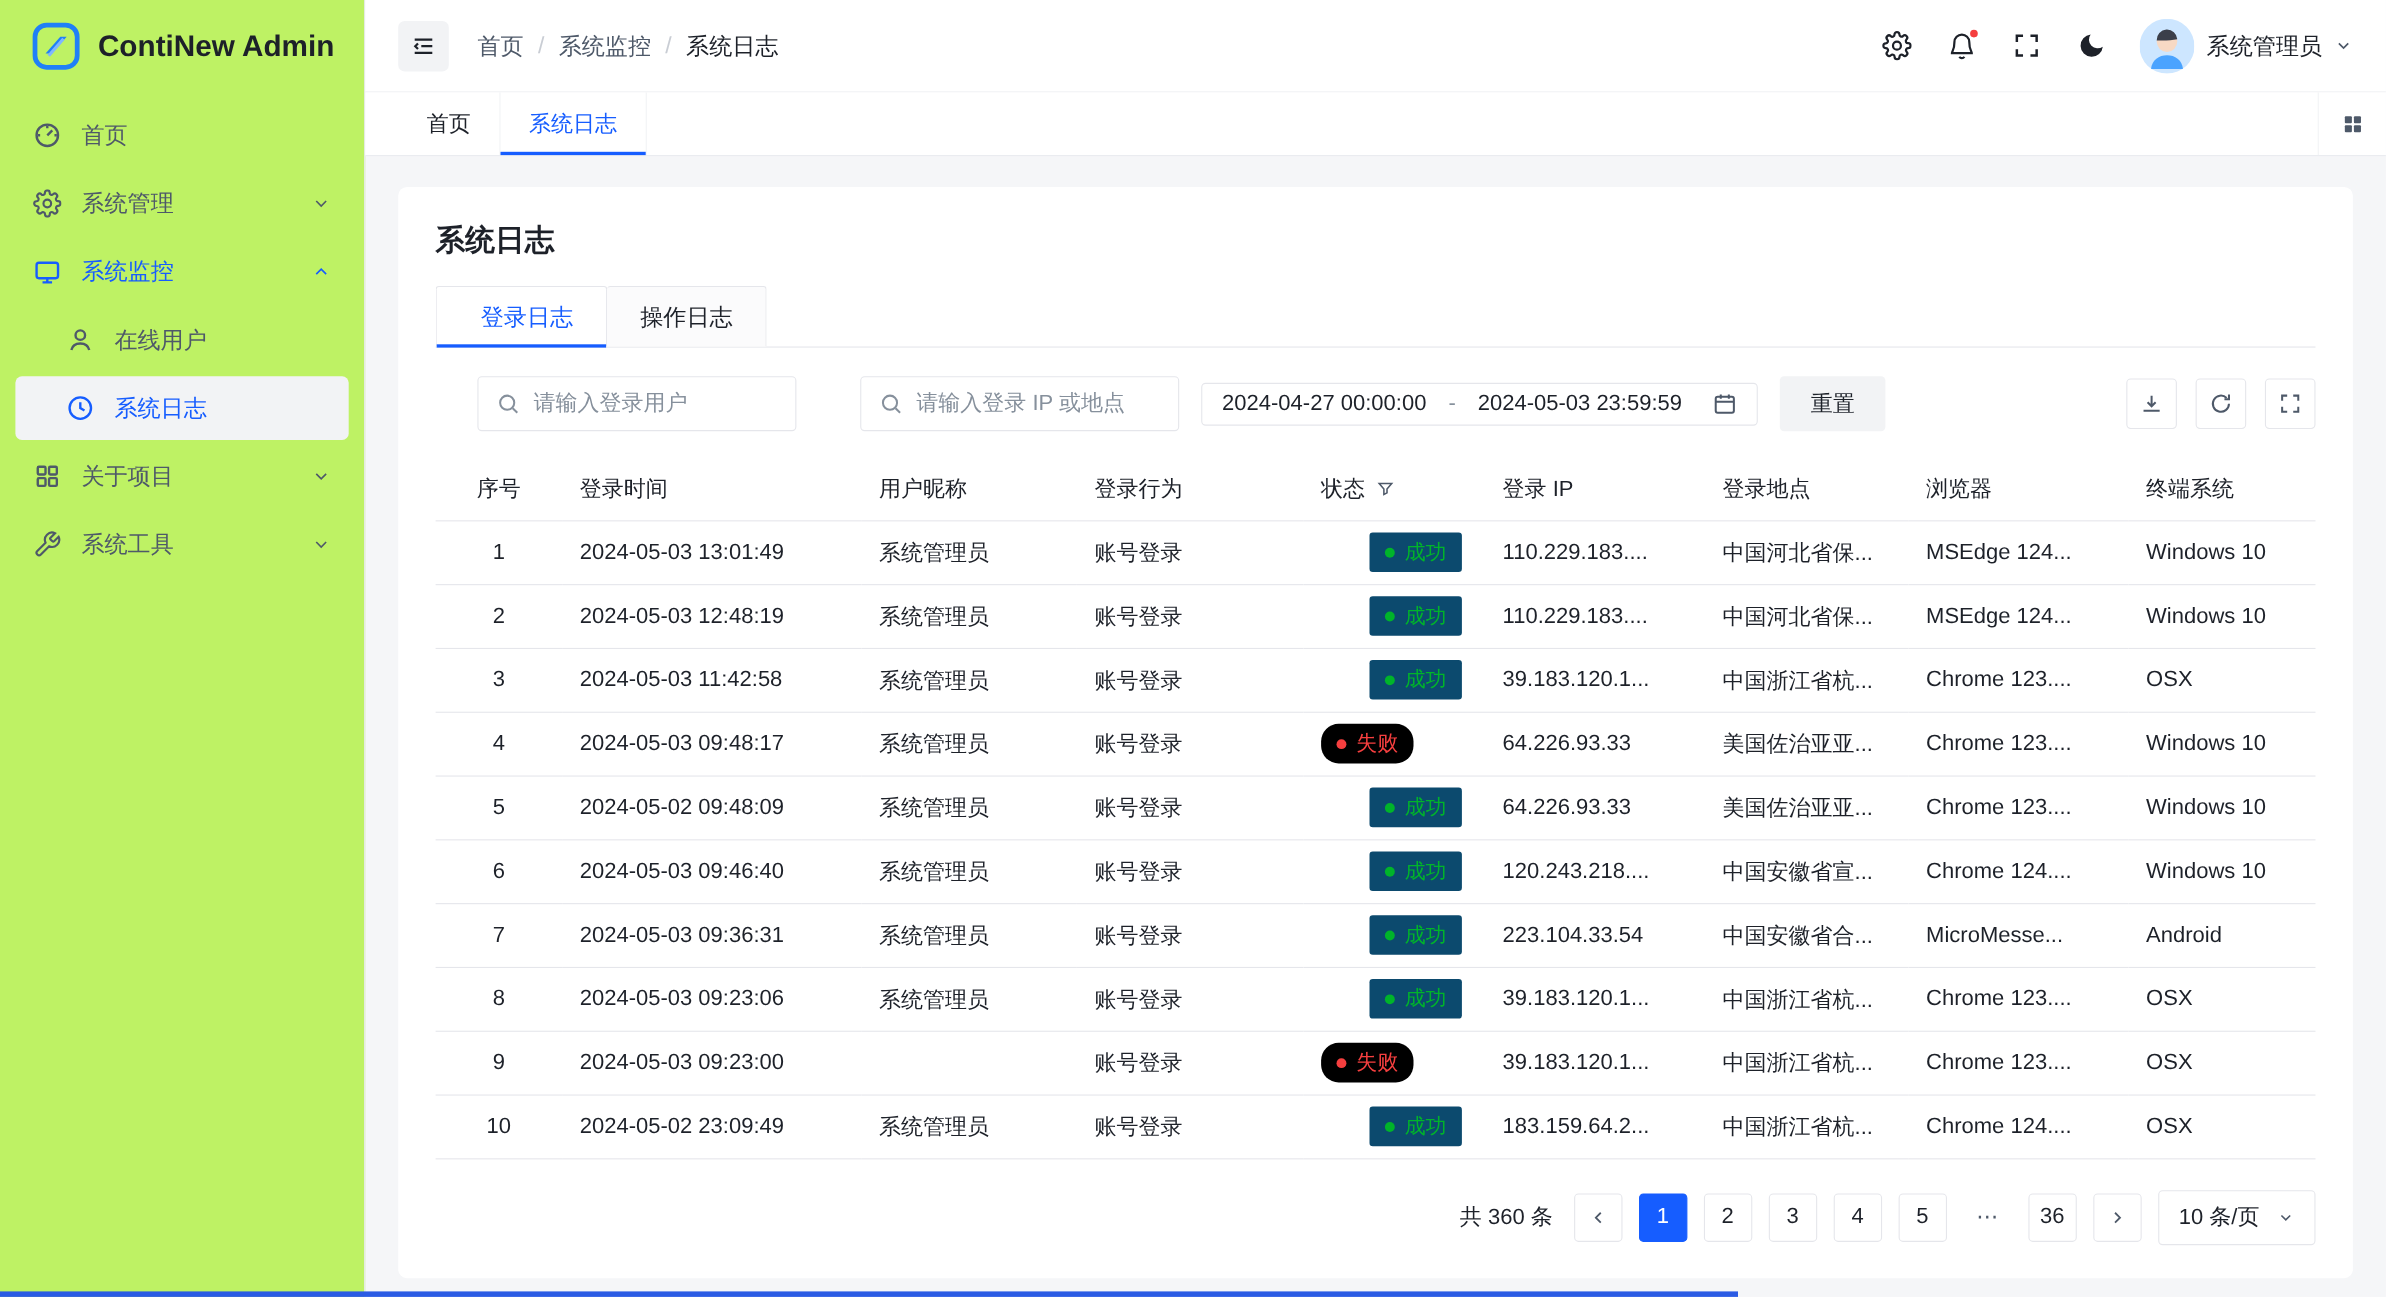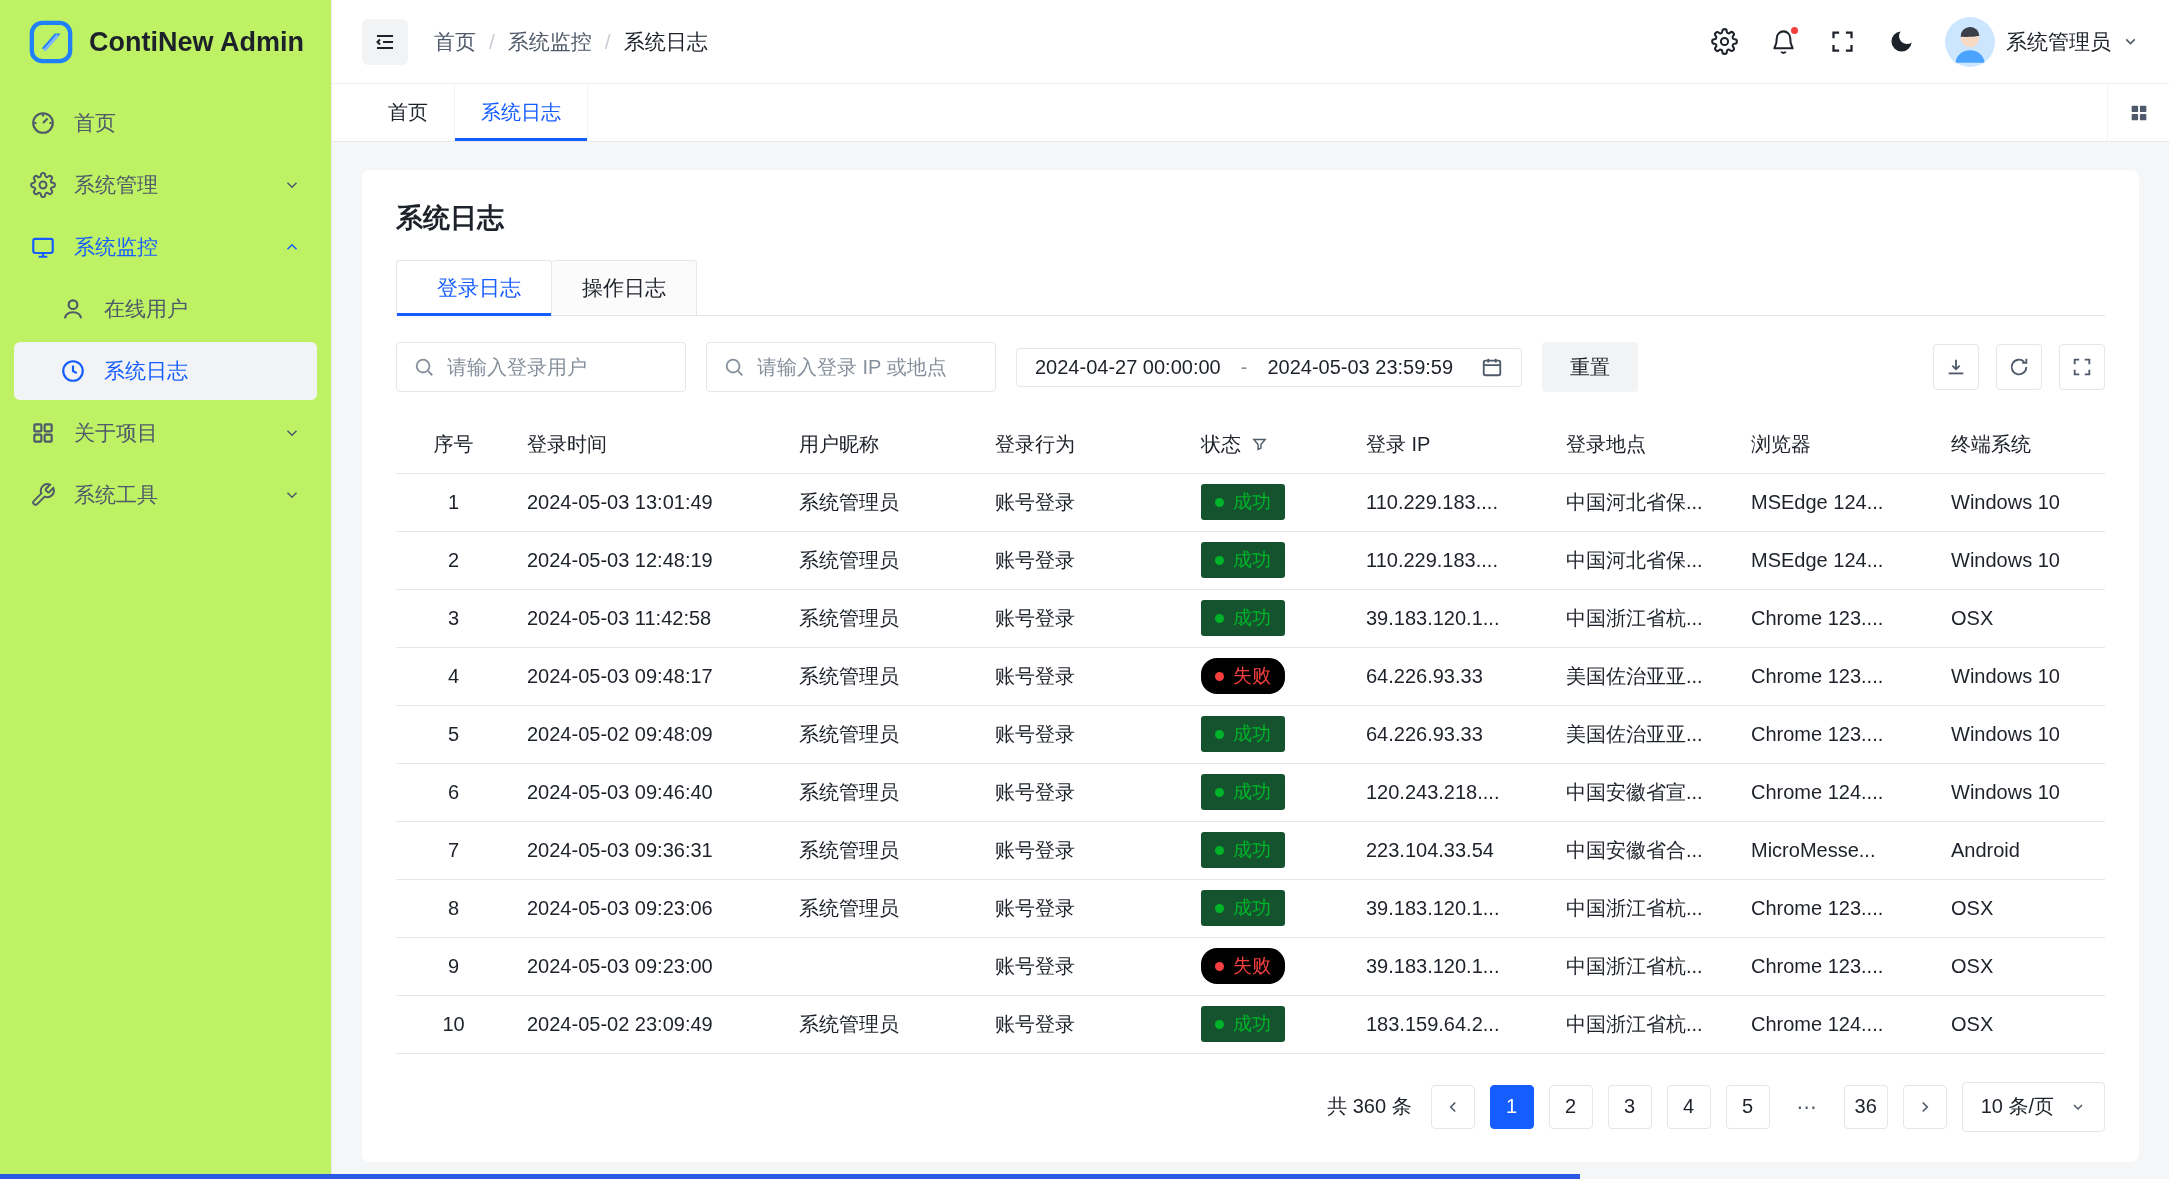--- a/index.html
+++ b/index.html
@@ -62,21 +62,21 @@
   .card-tabs { display:flex; border-bottom:1px solid #e5e6eb; }
   .ct-tab { padding:0 30px; height:55px; display:flex; align-items:center; font-size:21px; color:#1d2129;
     background:#fff; border:1px solid #e5e6eb; border-bottom:none; cursor:pointer; position:relative;
     border-radius:3px 3px 0 0; }
   .ct-tab + .ct-tab { border-left:none; background:#fbfbfc; }
   .ct-tab.active { color:#165dff;padding-left:40px; }
   .ct-tab.active::after { content:''; position:absolute; left:0; right:0; bottom:-1px; height:3px; background:#165dff; }
 
   .filter-row { display:flex; align-items:center; gap:20px; margin:26px 0 24px; }
   .search-box { display:flex; align-items:center; gap:12px; height:50px; width:290px;
-    border:1px solid #e5e6eb; border-radius:4px; padding:0 16px; color:#86909c; background:#fff; }
+    border:1px solid #e5e6eb; border-radius:4px; padding:0 16px; color:#86909c; background:#fff;margin-left:38px; }
   .search-box input { border:none; outline:none; width:100%; font-size:20px; color:#1d2129; font-family:inherit; background:transparent; }
   .search-box input::placeholder { color:#86909c; }
   .date-range { display:flex; align-items:center; gap:20px; height:39px; border:1px solid #e5e6eb;
     border-radius:4px; padding:0 18px; font-size:20px; color:#1d2129; cursor:pointer; white-space:nowrap; }
   .date-range .dsep { color:#86909c; }
   .date-range .cal { margin-left:8px; color:#4e5969; display:inline-flex; }
   .reset-btn { height:50px; padding:0 28px; background:#f2f3f5; color:#1d2129; border:none;
     border-radius:4px; font-size:20px; cursor:pointer; }
   .fr-spacer { flex:1; }
   .tool-group { display:flex; gap:17px; }
@@ -92,21 +92,21 @@
   thead th.c-center { text-align:center; }
   th .th-inner { display:inline-flex; align-items:center; gap:10px; }
   th .funnel { color:#4e5969; cursor:pointer; display:inline-flex; }
   tbody td { height:58px; font-size:20px; color:#1d2129; padding:0 16px;
     border-bottom:1px solid #e5e6eb; white-space:nowrap; overflow:hidden; }
   tbody td.c-center { text-align:center; }
 
   .badge { display:inline-flex; align-items:center; gap:9px; height:36px; padding:0 14px;
     border-radius:3px; font-size:19px; }
   .badge .dot { width:9px; height:9px; border-radius:50%; display:inline-block; }
-  .badge.ok { background:#14532d; color:#00b42a; }
+  .badge.ok { background:#0c4a6e; color:#00b42a;margin-left:44px; }
   .badge.ok .dot { background:#00b42a; }
   .badge.fail { background:#000000; color:#f53f3f;border-radius:16px; }
   .badge.fail .dot { background:#f53f3f; }
 
   
   .pagination { display:flex; align-items:center; justify-content:flex-end; gap:15px; margin-top:28px; font-size:20px; }
   .pg-total { margin-right:4px; color:#1d2129; }
   .pg, .pg-nav { min-width:44px; height:44px; border:1px solid #e5e6eb; background:#fff; border-radius:4px;
     font-size:20px; color:#1d2129; cursor:pointer; display:flex; align-items:center; justify-content:center; }
   .pg.active { background:#165dff; border-color:#165dff; color:#fff; }

